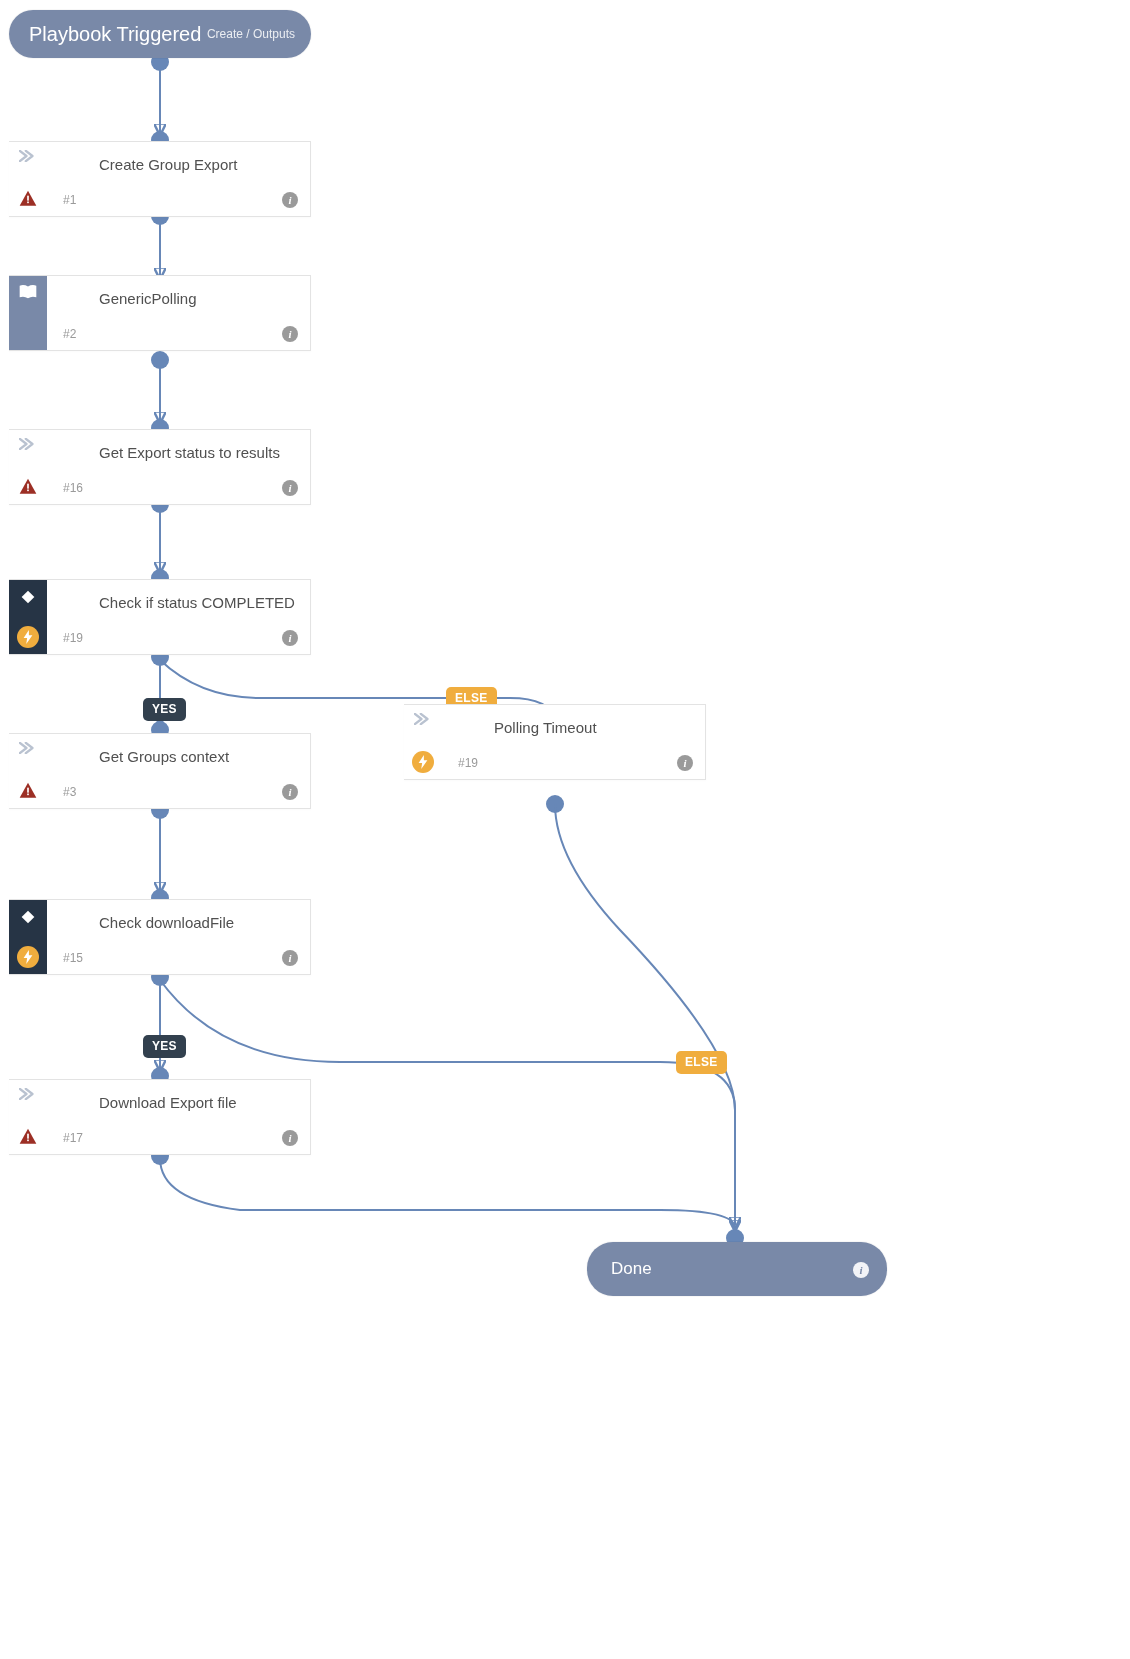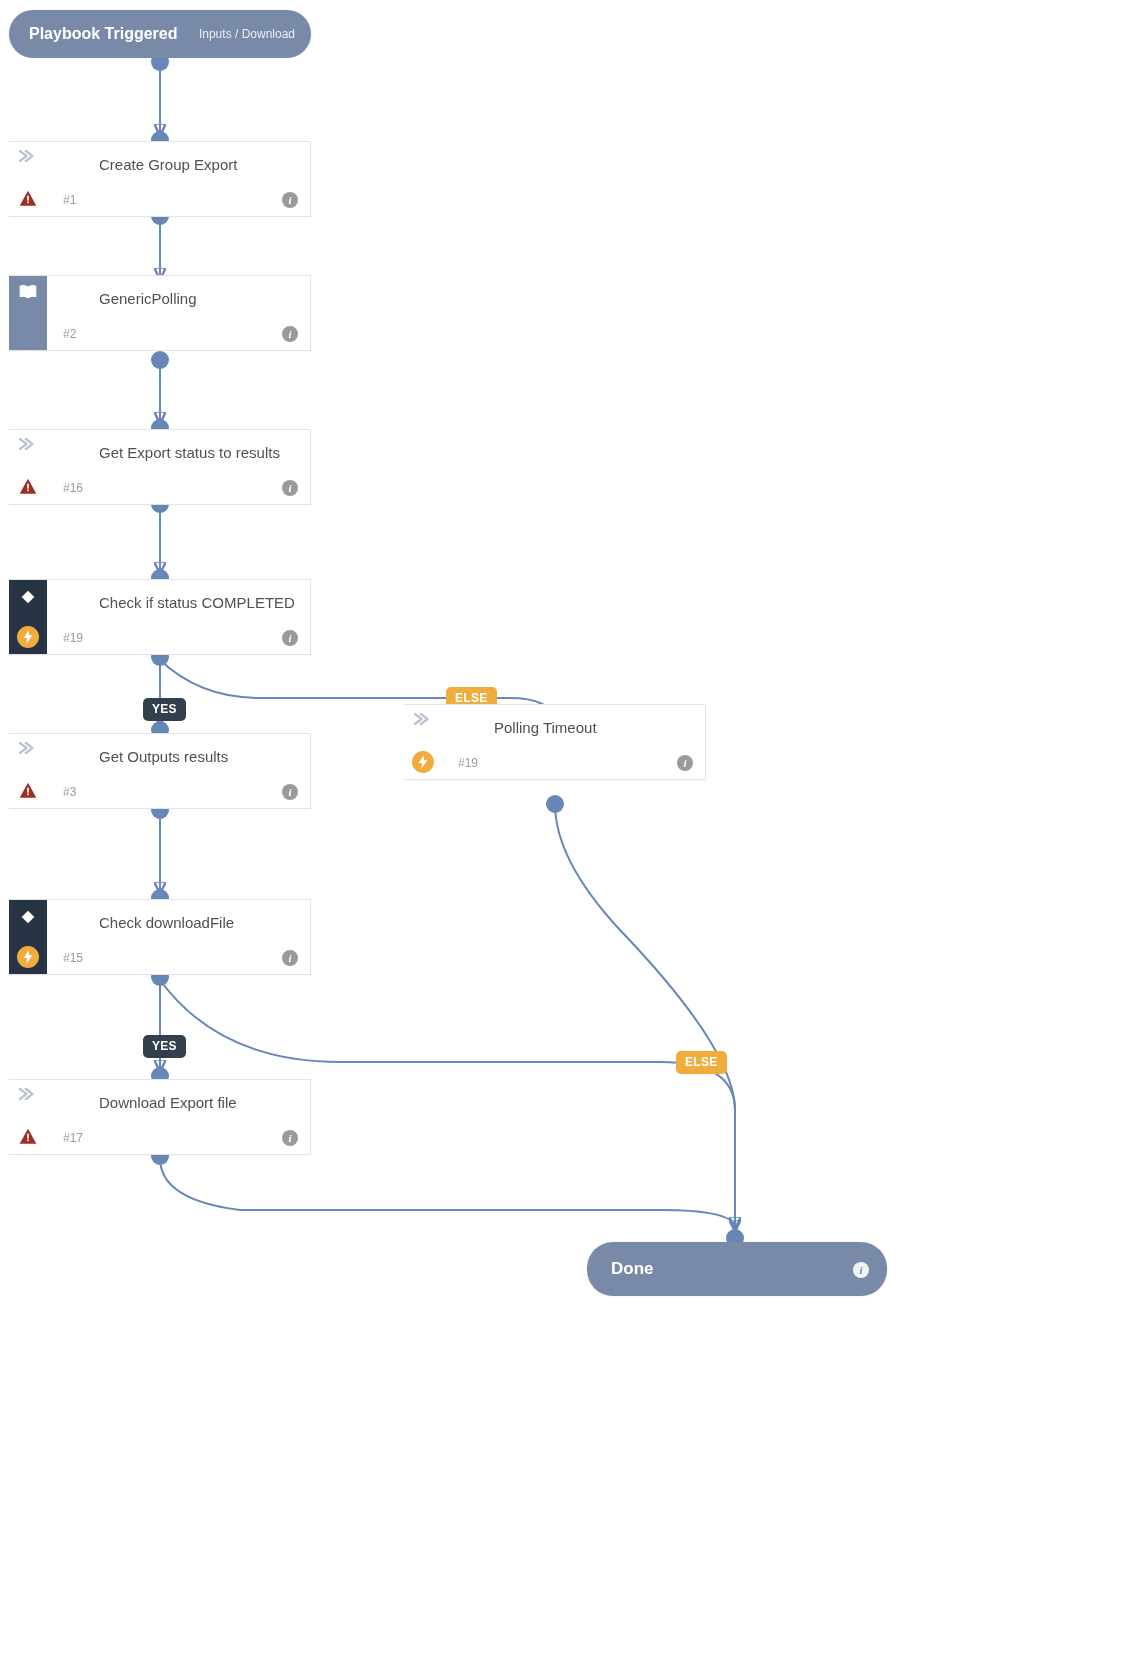--- a/index.html
+++ b/index.html
@@ -33,23 +33,23 @@
     position:absolute;
     background:var(--blue);
     color:#fff;
     border-radius:26px;
     display:flex;align-items:center;
     box-shadow:0 0 0 1px rgba(0,0,0,0.03);
     box-sizing:border-box;
   }
   .trigger{left:9px;top:10px;width:302px;height:48px;padding:0 16px 0 20px}
   .trigger .io{margin-left:auto;font-size:12px;opacity:.85}
-  .trigger .title{font-size:16px;font-weight:700}
+  .trigger .title{font-size:20px;font-weight:400}
   .donebar{left:587px;top:1242px;width:300px;height:54px;padding:0 18px 0 24px}
-  .donebar .title{font-size:17px;font-weight:700}
+  .donebar .title{font-size:17px;font-weight:400}
   .donebar .info{margin-left:auto}
 
   
   .node{
     position:absolute;
     width:302px;height:76px;
     background:var(--card-bg);
     border:1px solid var(--card-border);
     border-left:none;
     box-sizing:border-box;
@@ -161,21 +161,21 @@
   <circle class="dot" cx="555" cy="804" r="9"></circle>
   <path d="M 555 804 Q 555 860 620 930 Q 735 1050 735 1110 L 735 1225"></path>
 
   <circle class="dot" cx="160" cy="1156" r="9"></circle>
   <path d="M 160 1158 Q 160 1200 240 1210 L 660 1210 Q 735 1210 735 1228" marker-end="url(#arrow)"></path>
   <circle class="dot" cx="735" cy="1238" r="9"></circle>
 </svg>
 
 <div class="trigger">
   <span class="title">Playbook Triggered</span>
-  <span class="io">Inputs / Download</span>
+  <span class="io">Create / Outputs</span>
 </div>
 
 <div class="node" style="left:9px;top:141px">
   <div class="bar kind-arrow">
     <span class="chev">
       <svg viewBox="0 0 24 16">
           <path d="M1 1 L10 8 L1 15 M9 1 L18 8 L9 15" stroke="#b9c2d0" stroke-width="3" fill="none" stroke-linecap="round" stroke-linejoin="round"></path>
         </svg>
     </span>
     <span class="lbadge" style="background:transparent">
@@ -260,21 +260,21 @@
         </svg>
     </span>
     <span class="lbadge" style="background:transparent">
       <svg width="20" height="20" viewBox="0 0 24 24">
           <path d="M12 2 L22 20 L2 20 Z" fill="#9c2f25"></path>
           <rect x="11" y="8" width="2" height="6" fill="#fff"></rect>
           <rect x="11" y="15" width="2" height="2" fill="#fff"></rect>
         </svg>
     </span>
   </div>
-  <div class="title">Get Outputs results</div>
+  <div class="title">Get Groups context</div>
   <div class="num">#3</div>
   <div class="info"><span class="info-i">i</span></div>
 </div>
 
 <div class="node" style="left:404px;top:704px">
   <div class="bar kind-arrow">
     <span class="chev">
       <svg viewBox="0 0 24 16">
           <path d="M1 1 L10 8 L1 15 M9 1 L18 8 L9 15" stroke="#b9c2d0" stroke-width="3" fill="none" stroke-linecap="round" stroke-linejoin="round"></path>
         </svg>

